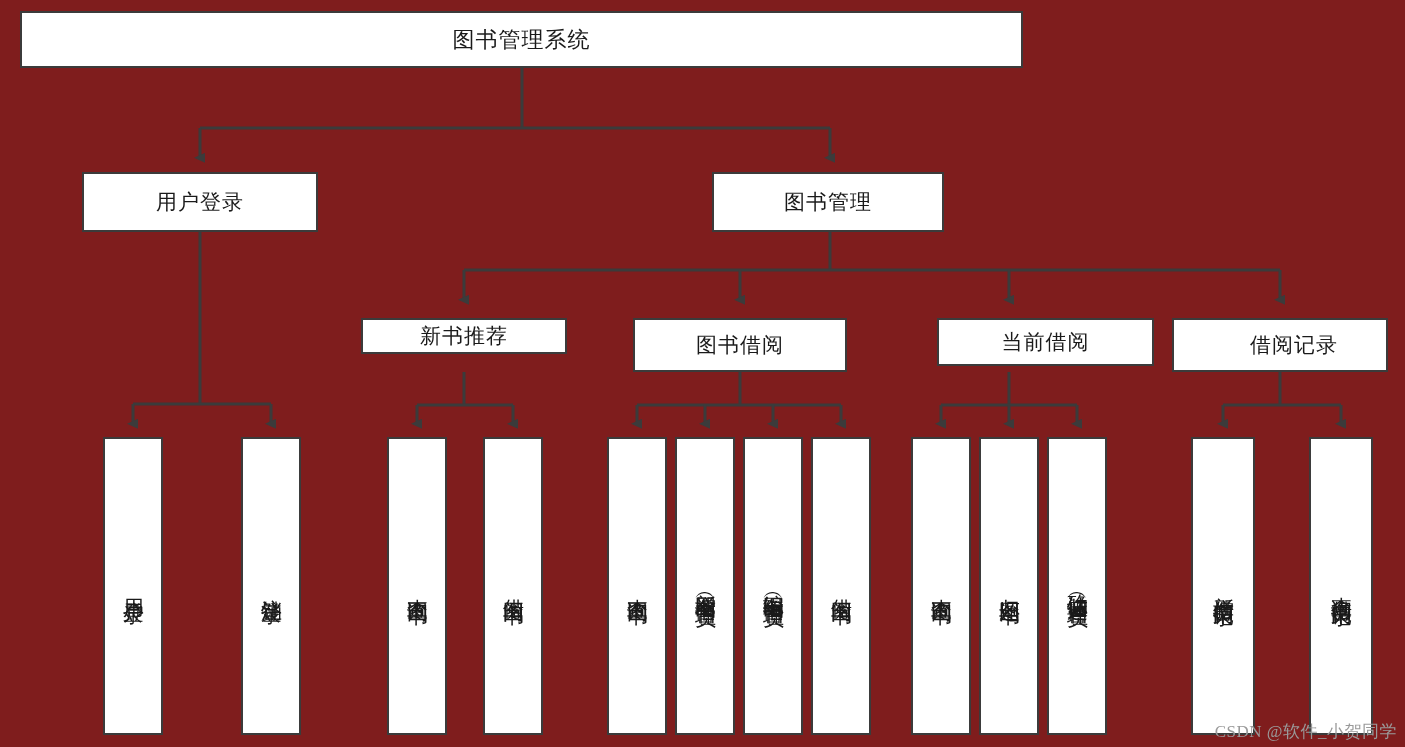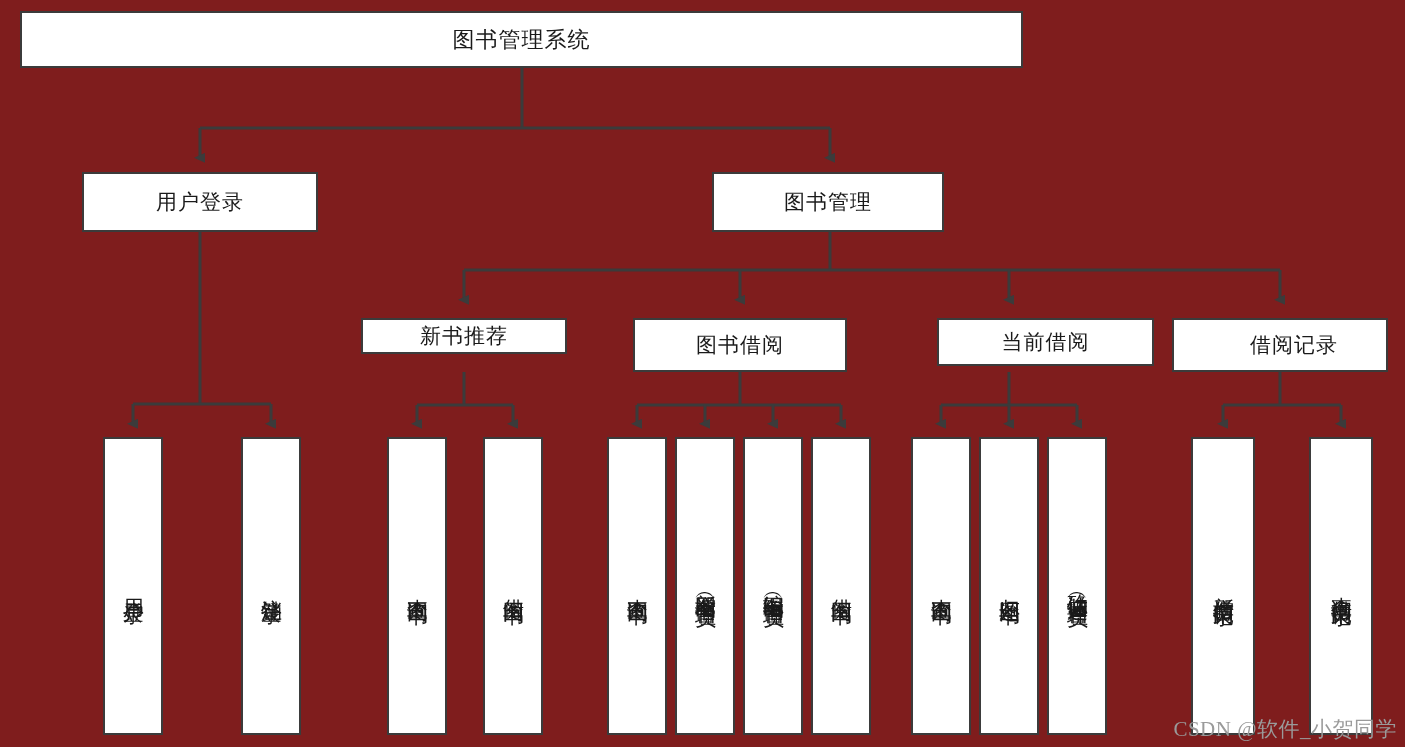--- a/index.html
+++ b/index.html
@@ -59,21 +59,21 @@
     text-orientation: upright;
     display: block;
   }
   .node.root {
     font-size: 22px;
   }
   .watermark {
     position: absolute;
     right: 8px;
     bottom: 4px;
-    font-size: 21px;
+    font-size: 17px;
     color: #9a9a9a;
     letter-spacing: 0.5px;
     white-space: nowrap;
     z-index: 5;
   }
 </style>
 </head>
 <body>
 
 <div id="canvas">

